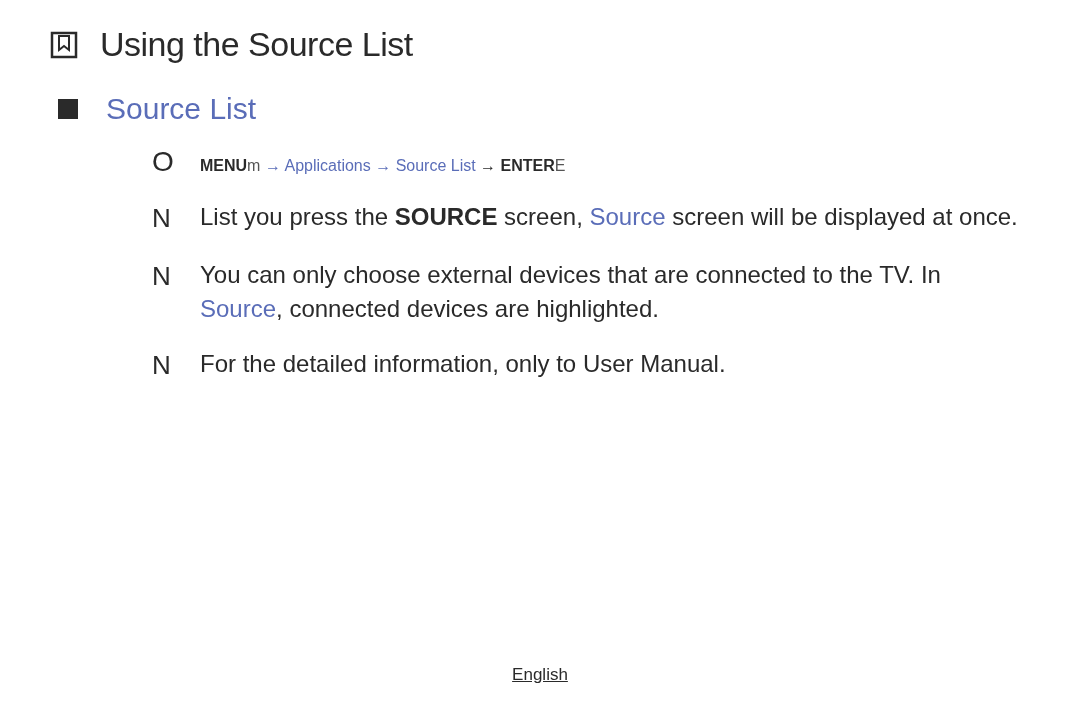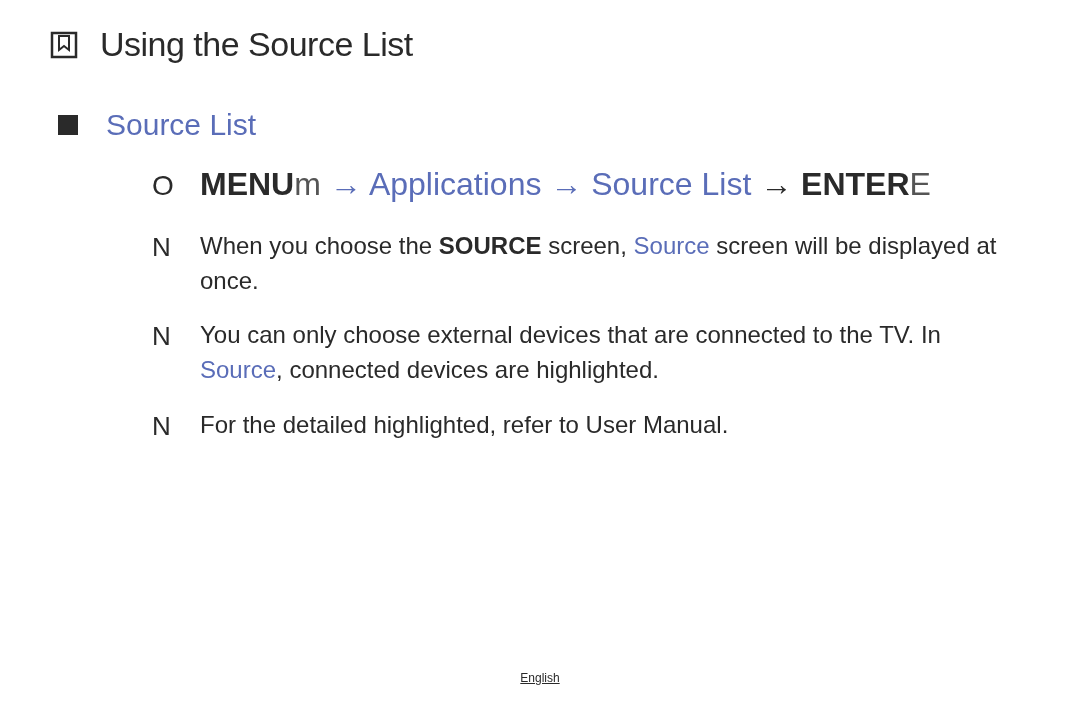--- a/index.html
+++ b/index.html
@@ -12,21 +12,21 @@
       height: 705px;
       background: #ffffff;
       font-family: Arial, Helvetica, sans-serif;
       color: #2a2a2a;
       padding: 25px 60px 20px 50px;
       position: relative;
     }
     .page-title-row {
       display: flex;
       align-items: center;
-      margin-bottom: 44px;
+      margin-bottom: 28px;
     }
     .bookmark-icon {
       width: 28px;
       height: 28px;
       margin-right: 22px;
       flex-shrink: 0;
     }
     .bookmark-icon svg {
       width: 100%;
       height: 100%;
@@ -72,21 +72,21 @@
       flex-shrink: 0;
     }
     .marker-o {
       font-size: 28px;
       font-weight: normal;
     }
     .marker-n {
       font-size: 26px;
     }
     .nav-path {
-      font-size: 32px;
+      font-size: 16px;
       line-height: 1.4;
     }
     .nav-menu-bold {
       font-weight: bold;
       color: #2a2a2a;
     }
     .nav-menu-suffix {
       color: #555;
       font-weight: normal;
     }
@@ -122,21 +122,21 @@
     }
     .inline-accent {
       color: #5a6db8;
     }
     .footer {
       position: absolute;
       bottom: 20px;
       left: 0;
       right: 0;
       text-align: center;
-      font-size: 12px;
+      font-size: 17px;
       color: #2a2a2a;
       text-decoration: underline;
     }
   </style>
 </head>
 <body>
 
 <div class="page-title-row">
   <span class="bookmark-icon">
     <svg viewBox="0 0 28 28">
@@ -157,31 +157,31 @@
   <div class="nav-path-row">
     <span class="marker marker-o">O</span>
     <span class="nav-path">
       <span class="nav-menu-bold">MENU</span><span class="nav-menu-suffix">m</span><span class="nav-accent-arrow">  → </span><span class="nav-accent">Applications</span><span class="nav-accent-arrow"> → </span><span class="nav-accent">Source List</span><span class="nav-arrow"> → </span><span class="nav-enter-bold">ENTER</span><span class="nav-enter-suffix">E</span>
     </span>
   </div>
 
   <div class="note-row">
     <span class="marker marker-n">N</span>
     <span class="note-text">
-      <span>When you choose the </span><span class="inline-bold">SOURCE</span><span> screen, </span><span class="inline-accent">Source</span><span> screen will be displayed at once.</span>
+      <span>List you press the </span><span class="inline-bold">SOURCE</span><span> screen, </span><span class="inline-accent">Source</span><span> screen will be displayed at once.</span>
     </span>
   </div>
 
   <div class="note-row">
     <span class="marker marker-n">N</span>
     <span class="note-text">
       <span>You can only choose external devices that are connected to the TV. In </span><span class="inline-accent">Source</span><span>, connected devices are highlighted.</span>
     </span>
   </div>
 
   <div class="note-row">
     <span class="marker marker-n">N</span>
-    <span class="note-text">For the detailed highlighted, refer to User Manual.</span>
+    <span class="note-text">For the detailed information, only to User Manual.</span>
   </div>
 
 </div>
 
 <div class="footer">English</div>
 
 </body></html>

